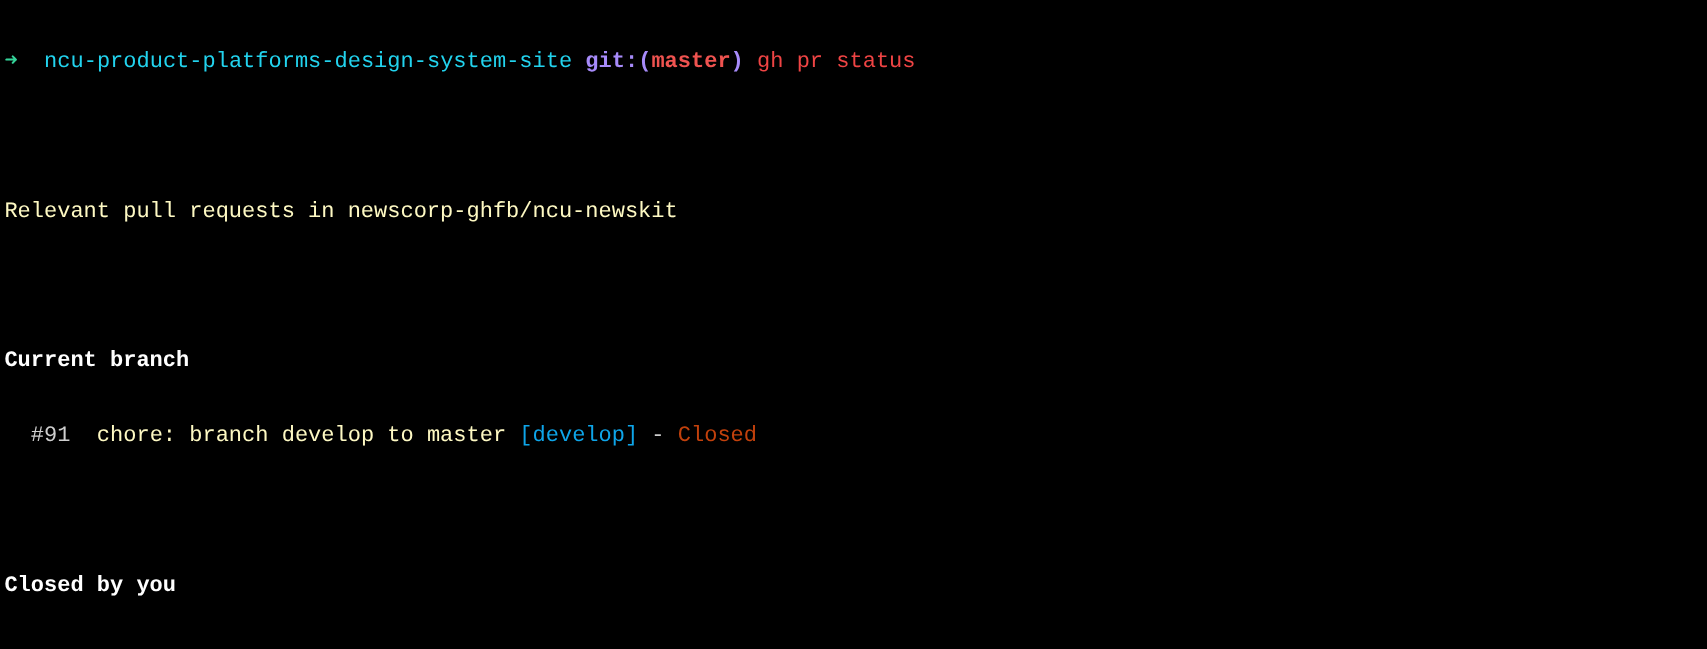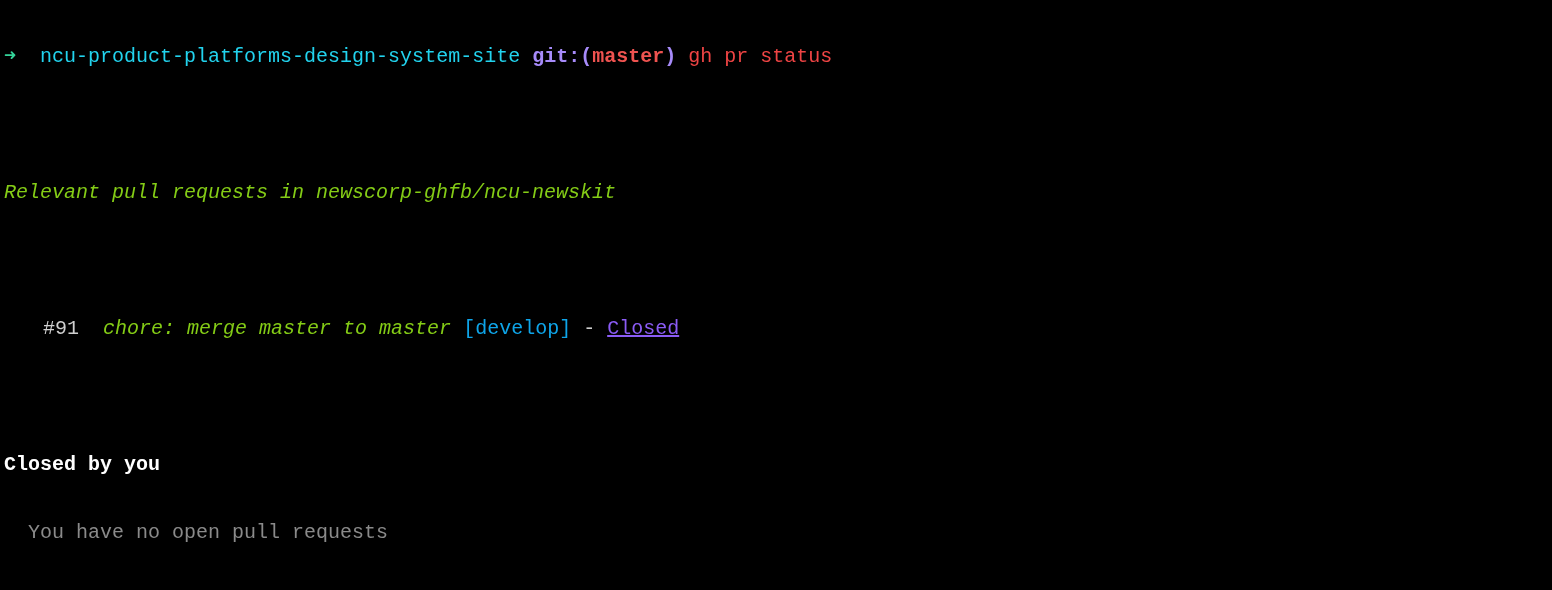--- a/index.html
+++ b/index.html
@@ -16,37 +16,38 @@
   .terminal {
     padding: 6px 4px;
     white-space: pre;
   }
   .arrow { color: #34d399; font-weight: bold; }
   .dir   { color: #22d3ee; font-weight: normal; }
   .git-label { color: #a78bfa; font-weight: bold; text-align: center; }
   .git-paren { color: #a78bfa; font-weight: bold; }
   .git-branch { color: #ef5350; font-weight: bold; }
   .cmd   { color: #ef4444; }
-  .plain { color: #84cc16; font-style: italic; }
+  .plain { color: #fef9c3; }
   .dim   { color: #8a8a8a; }
   .heading { color: #ffffff; font-weight: bold; }
-  .pr-closed { color: #cfcfcf; margin-left: 15px; }
+  .pr-closed { color: #cfcfcf; }
   .branchref { color: #0ea5e9; }
   .dash  { color: #cfcfcf; }
-  .status-closed { color: #8b5cf6; text-decoration: underline; }
+  .status-closed { color: #c2410c; }
 </style>
 </head>
 <body>
 
 <div class="terminal">
 <div><span class="arrow">➜</span>  <span class="dir">ncu-product-platforms-design-system-site</span> <span class="git-label">git:</span><span class="git-paren">(</span><span class="git-branch">master</span><span class="git-paren">)</span> <span class="cmd">gh pr status</span></div>
 <div>&nbsp;</div>
 <div class="plain">Relevant pull requests in newscorp-ghfb/ncu-newskit</div>
 <div>&nbsp;</div>
-<div>  <span class="pr-closed">#91</span>  <span class="plain">chore: merge master to master</span> <span class="branchref">[develop]</span><span class="dash"> - </span><span class="status-closed">Closed</span></div>
+<div class="heading">Current branch</div>
+<div>  <span class="pr-closed">#91</span>  <span class="plain">chore: branch develop to master</span> <span class="branchref">[develop]</span><span class="dash"> - </span><span class="status-closed">Closed</span></div>
 <div>&nbsp;</div>
 <div class="heading">Closed by you</div>
 <div>  <span class="dim">You have no open pull requests</span></div>
 
 
 
 
 
 
 

